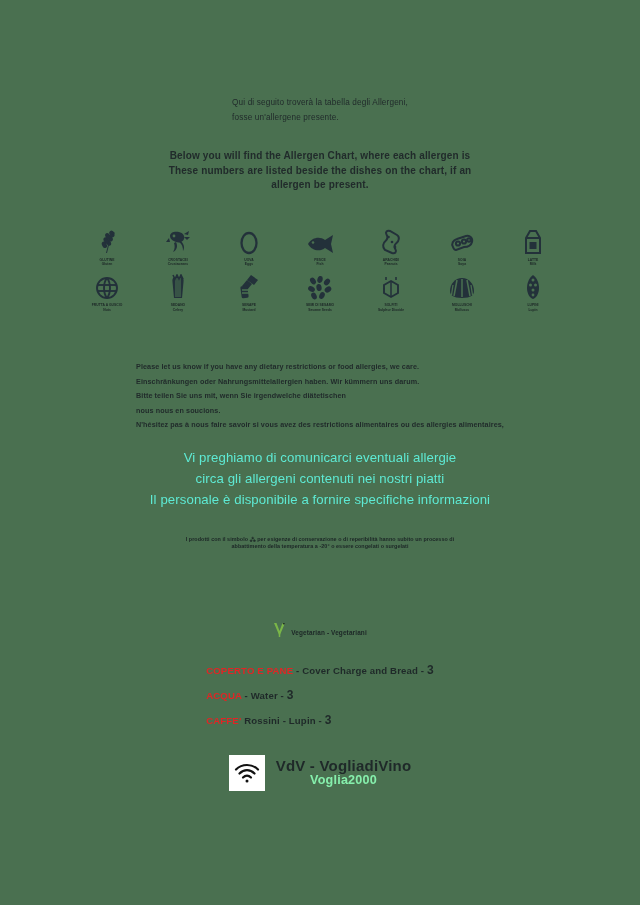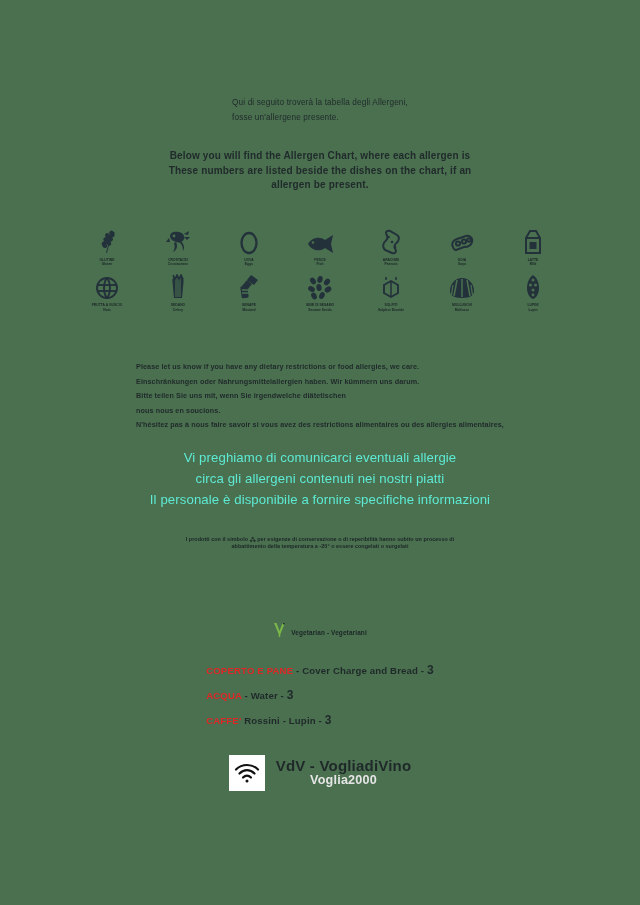--- a/index.html
+++ b/index.html
@@ -203,21 +203,21 @@
     font-size: 15px;
     font-weight: bold;
     letter-spacing: 0.2px;
     color: #1f2929;
   }
 
   .wifi-pass {
     font-size: 12.6px;
     font-weight: bold;
     letter-spacing: 0.2px;
-    color: #e5e5e5;
+    color: #86efac;
   }
 </style>
 </head>
 <body>
 
 <div class="page">
 
   <div class="intro-it">
     <div>Qui di seguito troverà la tabella degli Allergeni,</div>
     <div>fosse un'allergene presente.</div>

